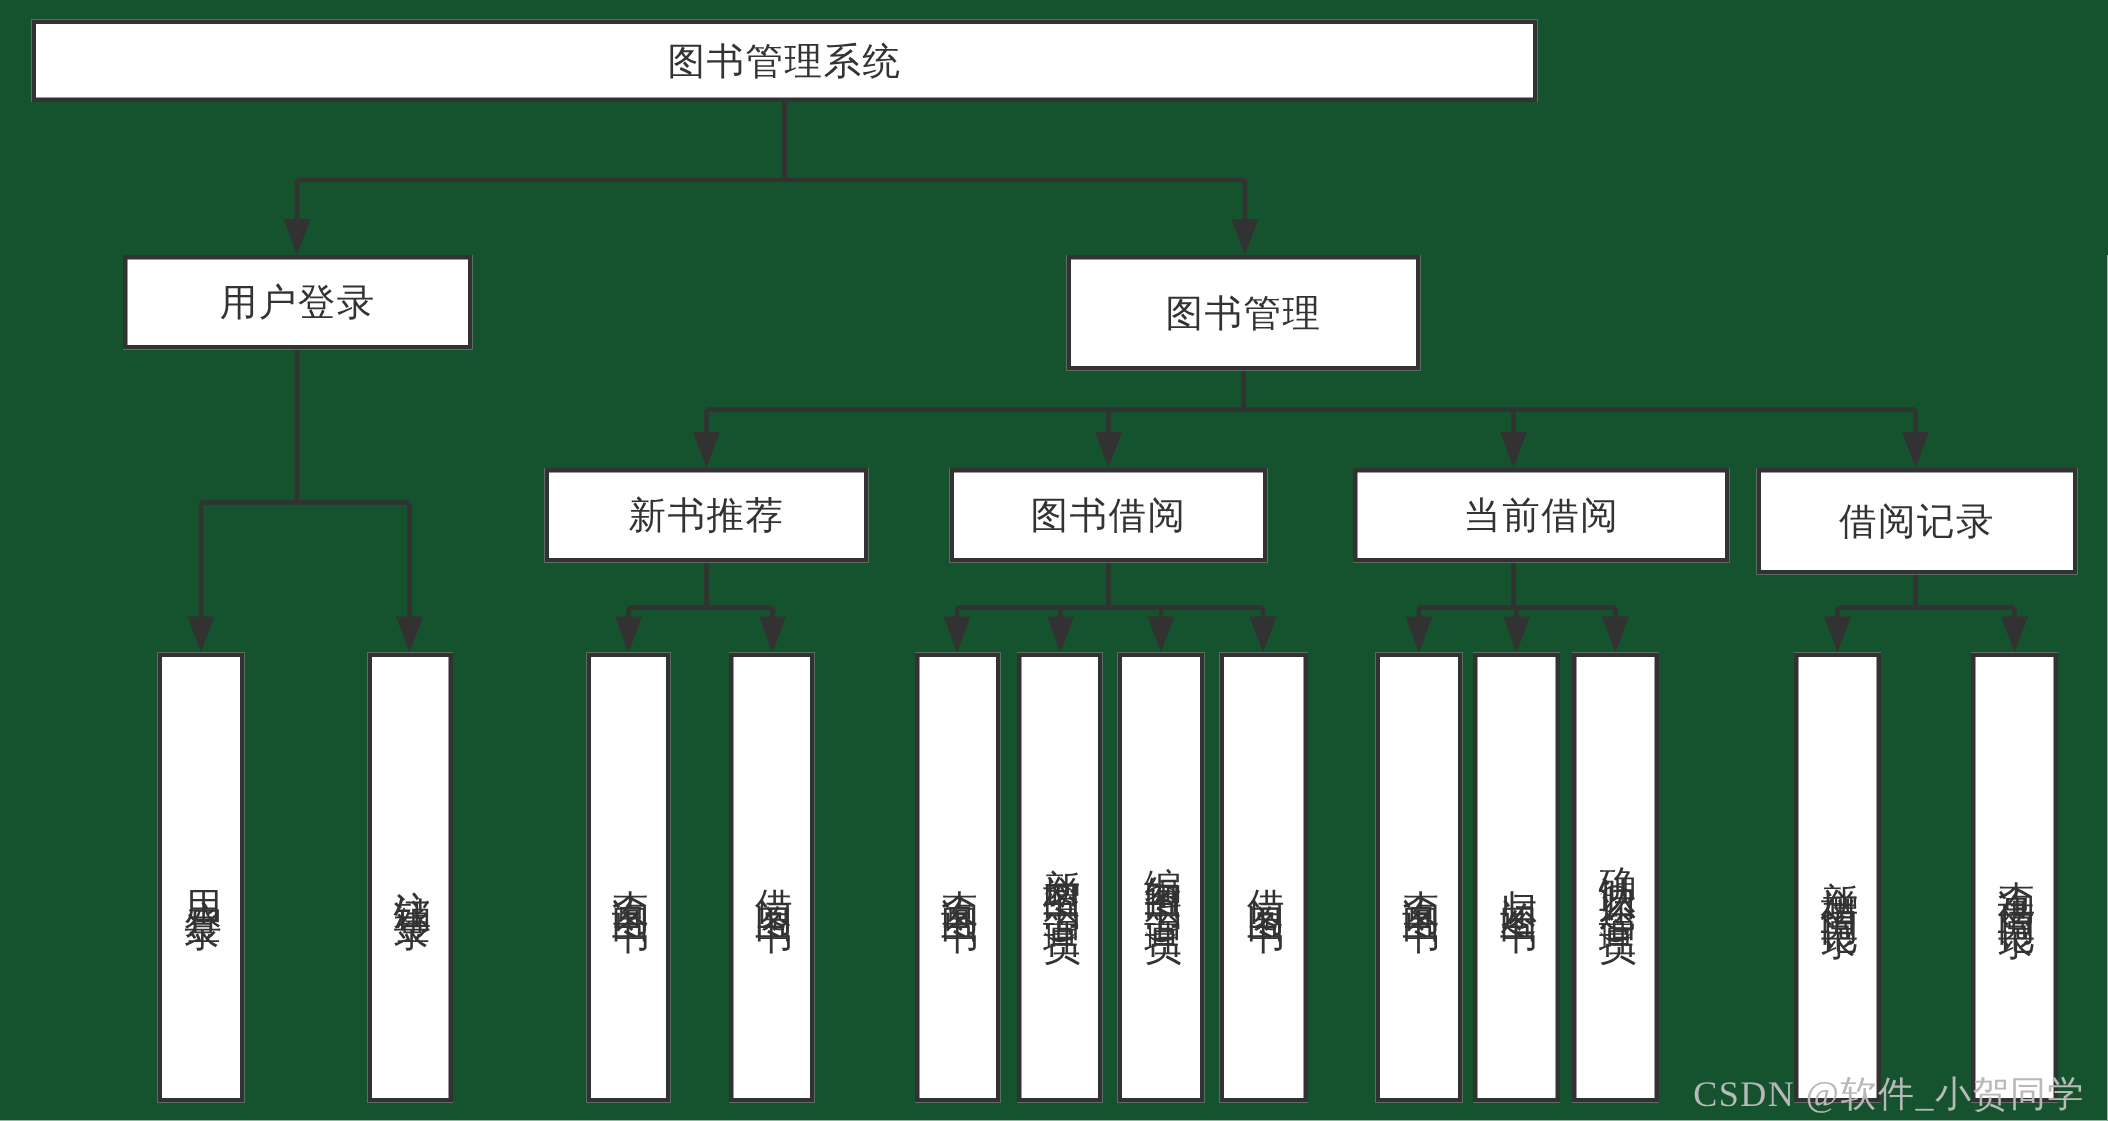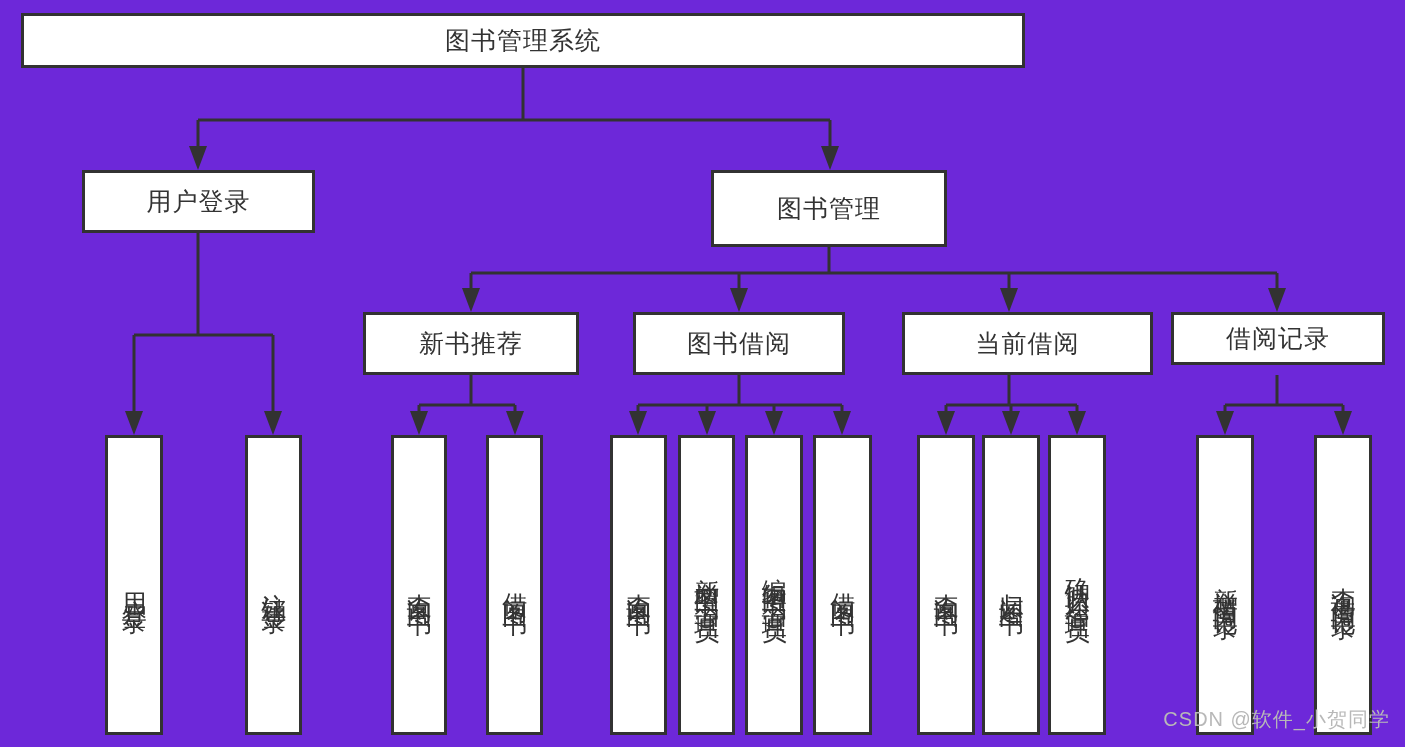--- a/index.html
+++ b/index.html
@@ -1,20 +1,20 @@
 <!DOCTYPE html>
 <html><head>
 <meta charset="utf-8">
 <style>
   html,body{margin:0;padding:0;background:#ffffff;}
   .stage{
     position:relative;
     width:1405px;height:747px;
-    background:#6d28d9;
-    font-family:Liberation Sans, sans-serif;
+    background:#14532d;
+    font-family:Liberation Serif, serif;
     overflow:hidden;
   }
   .connectors{position:absolute;left:0;top:0;z-index:1;}
   .ln{fill:none;stroke:#323232;stroke-width:3;}
   .ar{fill:#323232;stroke:none;}
   .box{
     position:absolute;
     box-sizing:border-box;
     border:3px solid #323232;
     background:#ffffff;
@@ -27,22 +27,22 @@
   .vtext{
     writing-mode:vertical-rl;
     text-orientation:mixed;
     font-size:25px;
     letter-spacing:6px;
     line-height:1.1;
     white-space:nowrap;
   }
   .watermark{
     position:absolute;
-    right:15px;bottom:14px;
-    font-size:20px;
+    right:15px;bottom:2px;
+    font-size:24px;
     color:#b8b8b8;
     letter-spacing:1px;
     z-index:10;
     white-space:nowrap;
   }
 </style>
 </head>
 <body>
 
 <div class="stage">
@@ -91,21 +91,21 @@
   </svg>
 
   <div class="box hbox" style="left:21px;top:13px;width:1004px;height:55px">图书管理系统</div>
 
   <div class="box hbox" style="left:82px;top:170px;width:233px;height:63px">用户登录</div>
   <div class="box hbox" style="left:711px;top:170px;width:236px;height:77px">图书管理</div>
 
   <div class="box hbox" style="left:633px;top:312px;width:212px;height:63px">图书借阅</div>
   <div class="box hbox" style="left:363px;top:312px;width:216px;height:63px">新书推荐</div>
   <div class="box hbox" style="left:902px;top:312px;width:251px;height:63px">当前借阅</div>
-  <div class="box hbox" style="left:1171px;top:312px;width:214px;height:53px">借阅记录</div>
+  <div class="box hbox" style="left:1171px;top:312px;width:214px;height:71px">借阅记录</div>
 
   <div class="box vbox" style="left:105px;width:58px">
     <span class="vtext">用户登录</span>
   </div>
   <div class="box vbox" style="left:245px;width:57px">
     <span class="vtext">注销登录</span>
   </div>
   <div class="box vbox" style="left:391px;width:56px">
     <span class="vtext">查询图书</span>
   </div>

